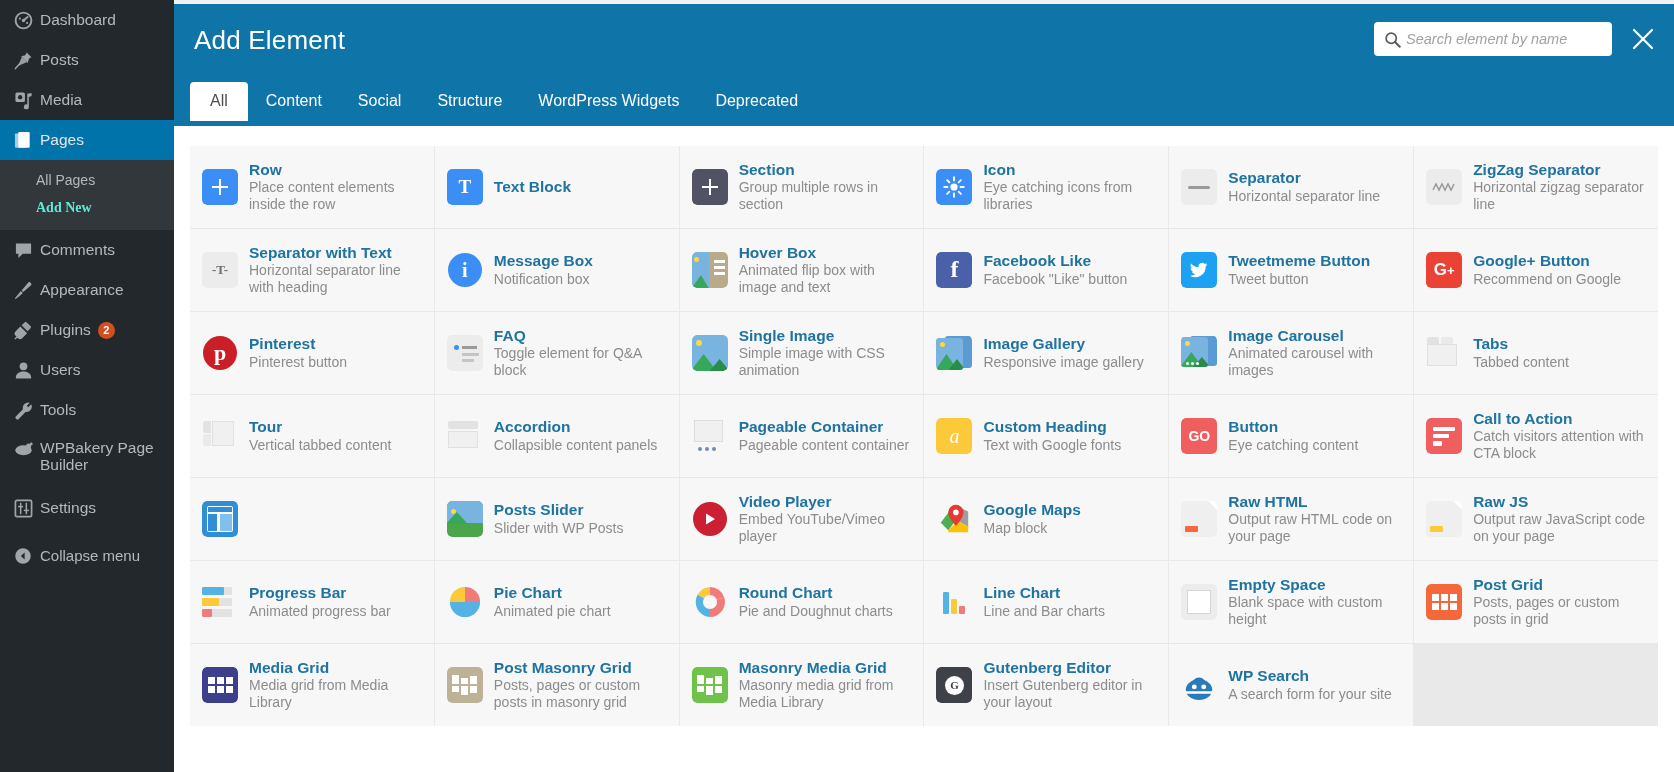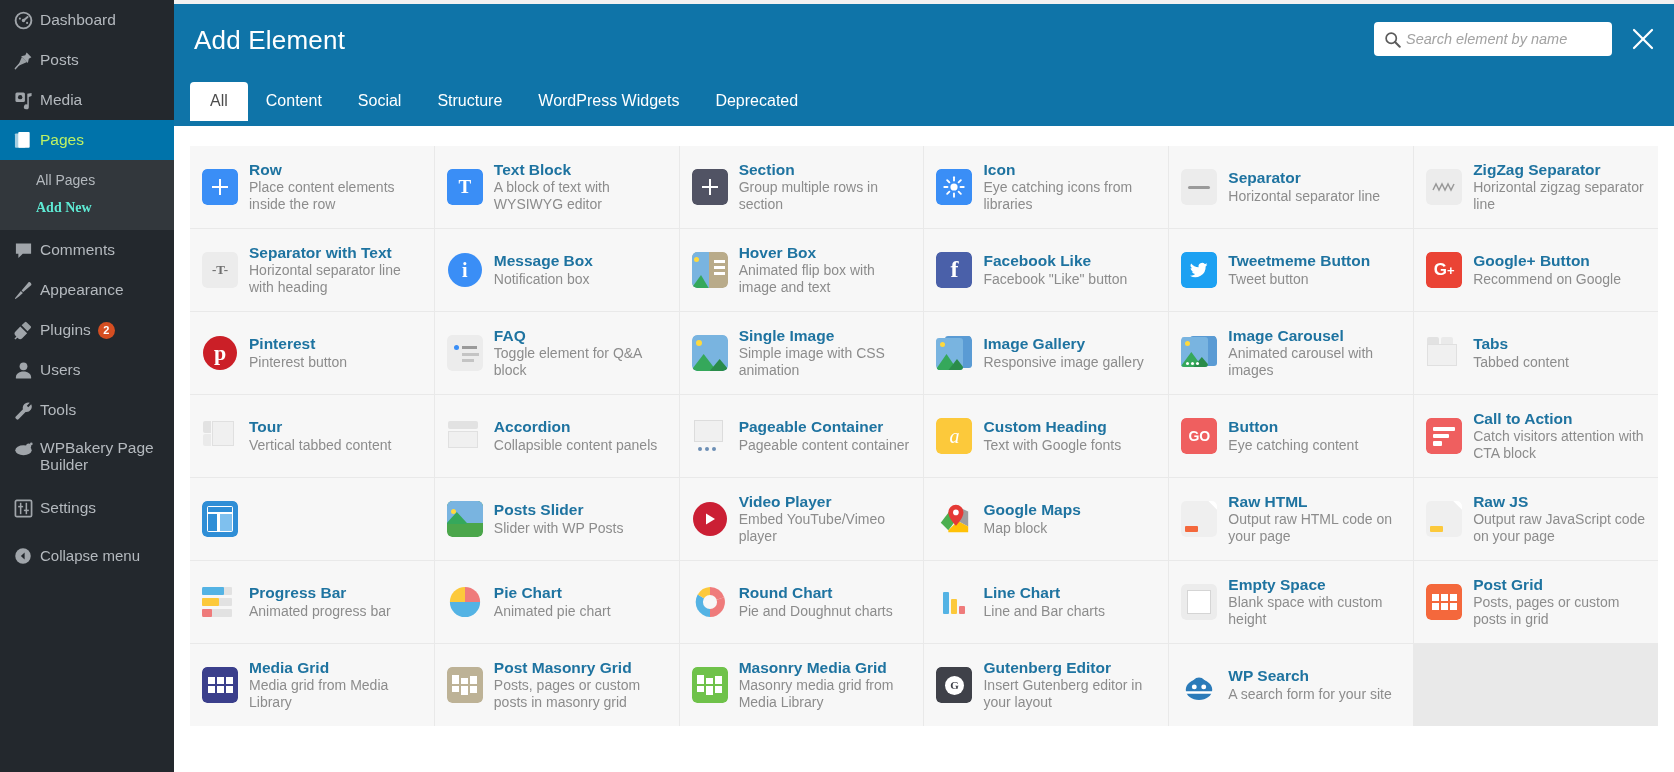--- a/index.html
+++ b/index.html
@@ -32,21 +32,21 @@
   .menu-item.tall { height: 58px; align-items: flex-start; padding-top: 9px; }
   .menu-item .mi-ico {
     width: 26px; flex: 0 0 26px;
     display: flex; align-items: center; justify-content: flex-start;
     color: #a0a5aa;
   }
   .menu-item.tall .mi-ico { margin-top: 1px; }
   .menu-item .mi-label { line-height: 1.12; }
   .menu-item.current {
     background: #0073aa;
-    color: #bef264;
+    color: #e5e5e5;
   }
   .menu-item.current .mi-ico { color: #fff; }
   .menu-sub {
     background: #32373c;
     padding: 6px 16px 8px 0;
   }
   .submenu-item {
     padding: 6px 12px 6px 36px;
     font-size: 14px;
     color: #b4b9be;
@@ -386,21 +386,20 @@
               <div class="vc-name">Row</div>
               <div class="vc-desc">Place content elements inside the row</div>
             </div>
           </div>
           <div class="vc-cell">
             <div class="vc-ico">
               <div class="sq" style="background:#3a8ef6;font-weight:bold;font-size:19px;font-family:'Liberation Serif',serif">T</div>
             </div>
             <div class="vc-txt">
               <div class="vc-name">Text Block</div>
-              <div class="vc-desc">A block of text with WYSIWYG editor</div>
             </div>
           </div>
           <div class="vc-cell">
             <div class="vc-ico">
               <div class="sq" style="background:#515364">
                 <svg width="20" height="20" viewBox="0 0 20 20">
                   <path d="M9 2h2v16H9z" fill="#fff"></path>
                   <path d="M2 9h16v2H2z" fill="#fff"></path>
                 </svg>
               </div>

